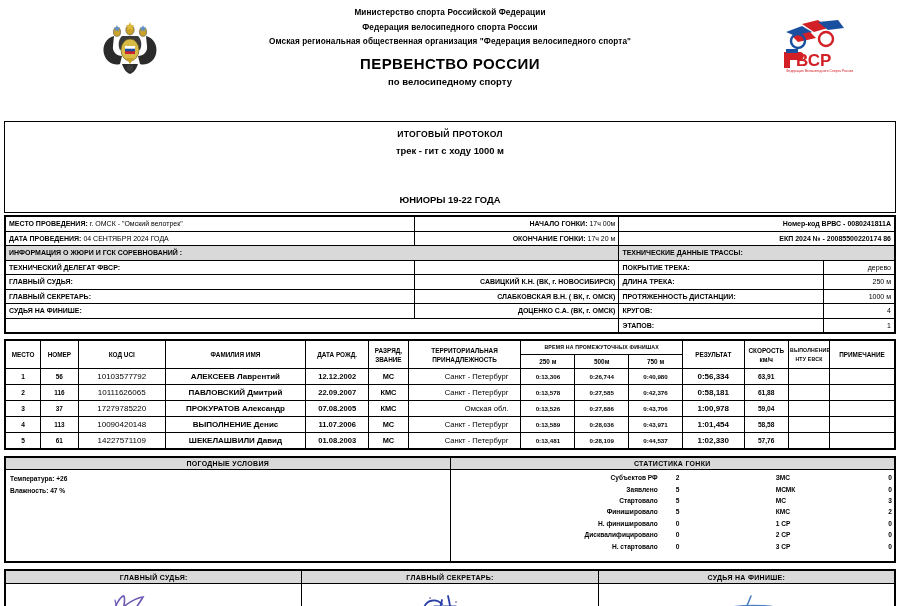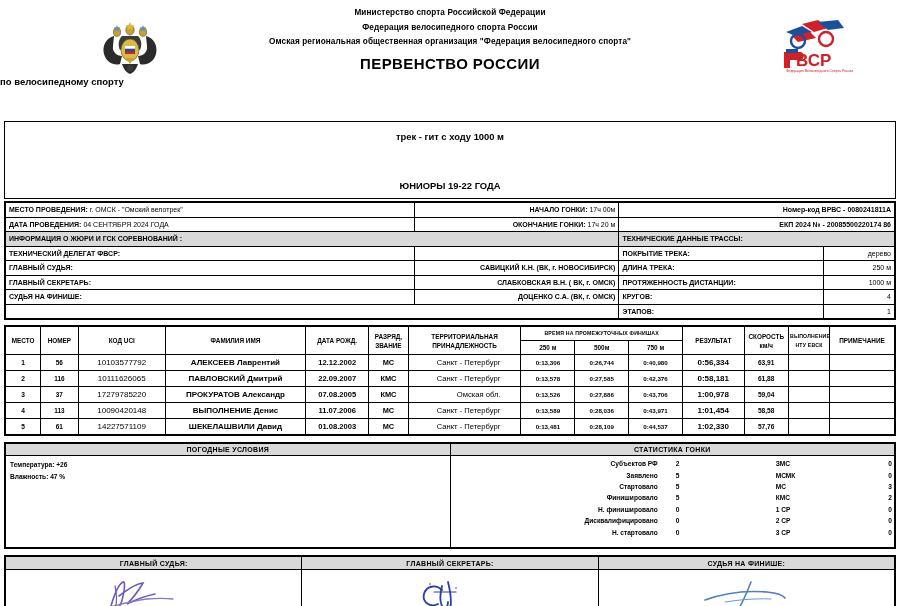--- a/index.html
+++ b/index.html
@@ -52,20 +52,21 @@
     letter-spacing: .1px;
   }
   .main-title {
     text-align: center;
     font-size: 15px;
     font-weight: bold;
     letter-spacing: .4px;
     margin-top: 5px;
   }
   .sub-title {
+    text-align: center;
     font-size: 9.5px;
     font-weight: bold;
     margin-top: 4px;
   }
   table {
     border-collapse: collapse;
     width: 100%;
     table-layout: fixed;
   }
   td, th {
@@ -120,21 +121,21 @@
     text-align: center;
     height: 15px;
     font-size: 7.4px;
   }
   .results td.place { font-size: 6.6px; font-weight: bold; }
   .results td.num { font-size: 6.4px; font-weight: bold; }
   .results td.uci { font-size: 8px; font-weight: normal; }
   .results td.name { font-size: 8px; font-weight: bold; text-align: center; }
   .results td.dob { font-size: 7.6px; font-weight: bold; }
   .results td.rank { font-size: 7.4px; font-weight: bold; }
-  .results td.terr { font-size: 7.6px; text-align: right; padding-right: 20px; }
+  .results td.terr { font-size: 7.6px; text-align: right; padding-right: 12px; }
   .results td.split { font-size: 6.2px; font-weight: bold; }
   .results td.res { font-size: 8px; font-weight: bold; }
   .results td.speed { font-size: 6.6px; font-weight: bold; }
   .hdr-small { font-size: 5.2px !important; font-weight: bold; letter-spacing: .2px; }
 
   
   .panels { margin: 6px 4px 0 4px; border: 1.6px solid #000; }
   .panels > table { table-layout: fixed; }
   .panelhead {
     background: #d9d9d9;
@@ -213,20 +214,21 @@
     <div class="org-lines">
       <div class="org-line">Министерство спорта Российской Федерации</div>
       <div class="org-line">Федерация велосипедного спорта России</div>
       <div class="org-line">Омская региональная общественная организация "Федерация велосипедного спорта"</div>
     </div>
     <div class="main-title">ПЕРВЕНСТВО РОССИИ</div>
     <div class="sub-title">по велосипедному спорту</div>
   </div>
 
   <div class="protobox">
+    <div class="l1">ИТОГОВЫЙ ПРОТОКОЛ</div>
     <div class="l2">трек - гит с ходу 1000 м</div>
     <div class="l3">ЮНИОРЫ 19-22 ГОДА</div>
   </div>
 
   <div class="infowrap">
     <table>
       <colgroup>
         <col style="width:46%">
           <col style="width:8%">
         <col style="width:15%">

